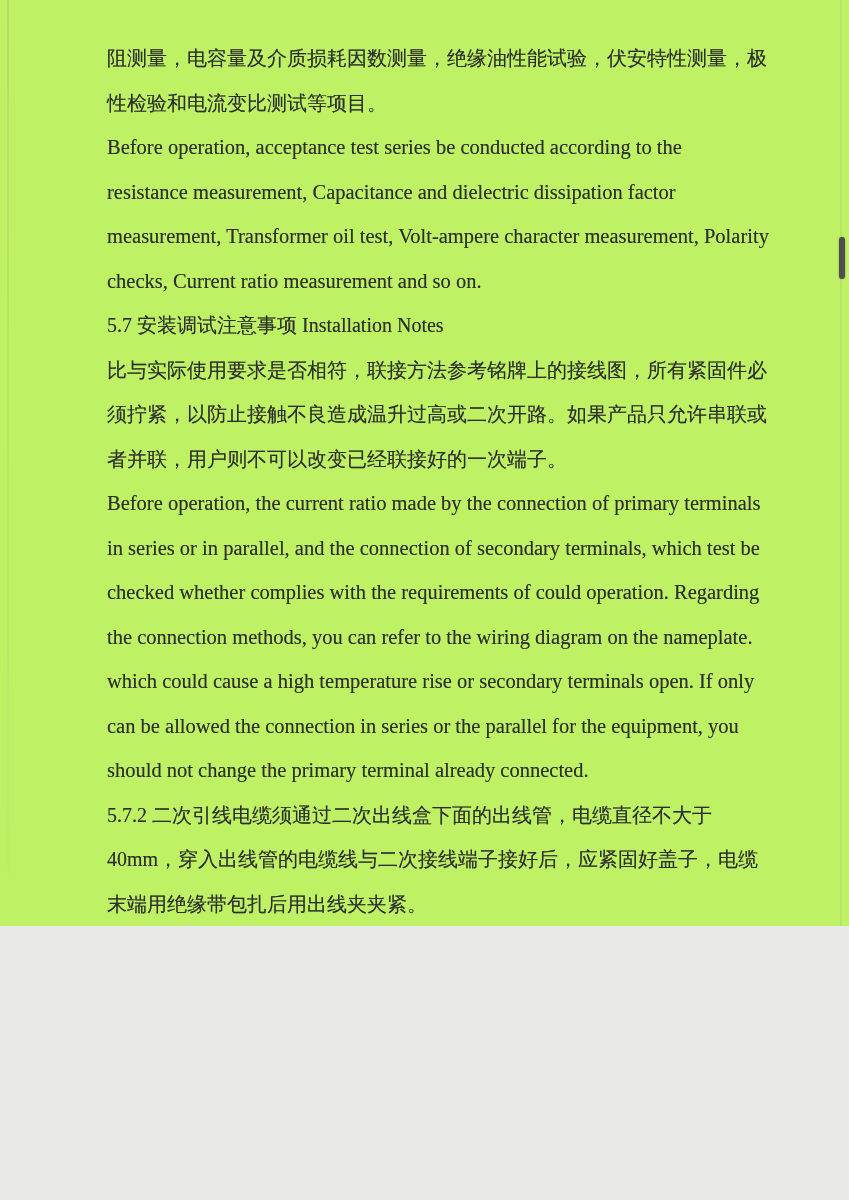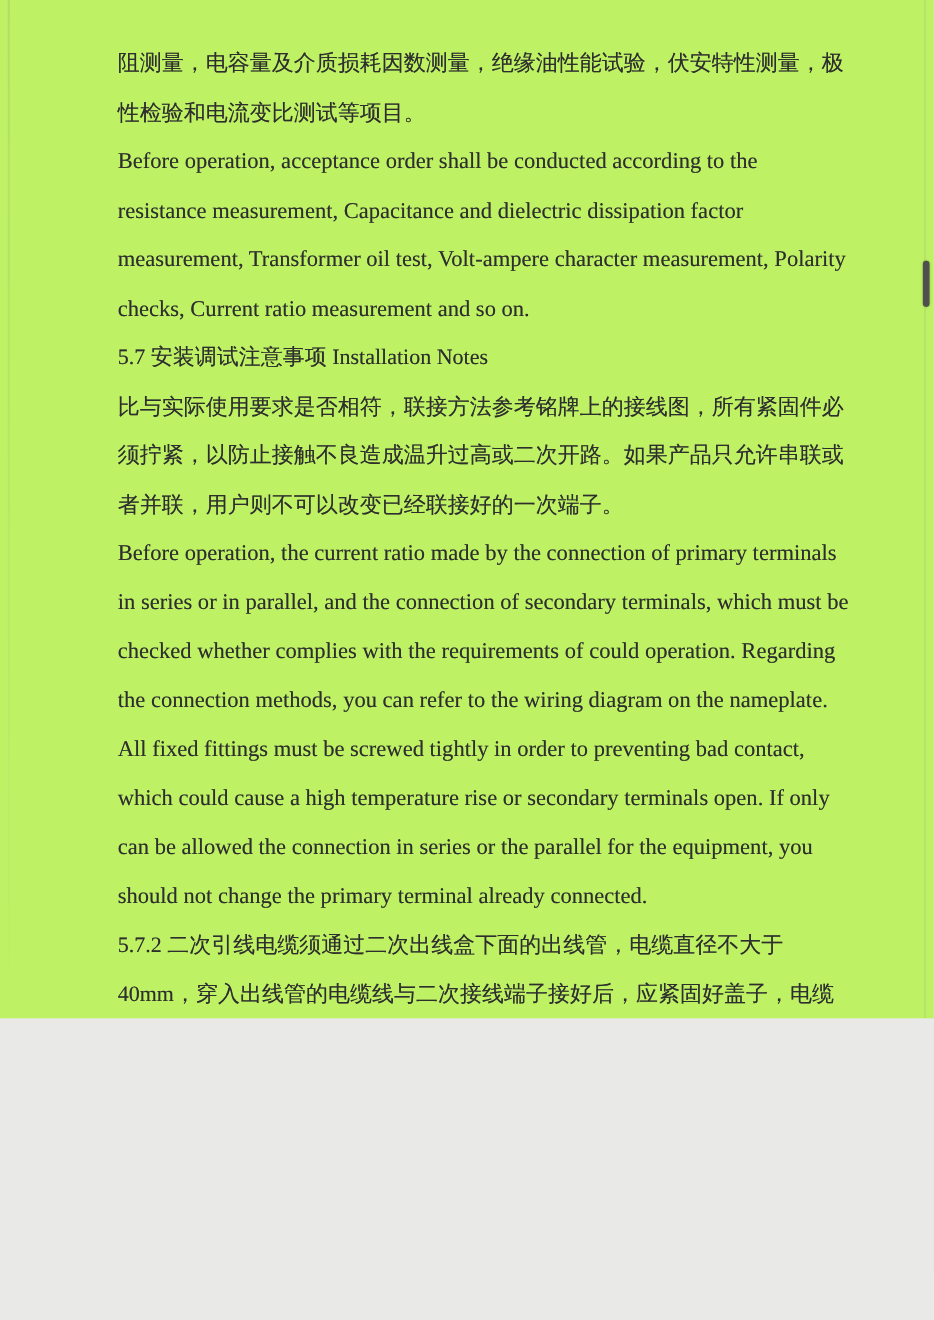--- a/index.html
+++ b/index.html
@@ -64,33 +64,32 @@
 <body>
 
 <div class="page">
   <div class="edge-left"></div>
   <div class="edge-right-faint"></div>
   <div class="mark-right"></div>
 
   <div class="content" id="content">
       <div class="line zh fill">阻测量，电容量及介质损耗因数测量，绝缘油性能试验，伏安特性测量，极</div>
       <div class="line zh">性检验和电流变比测试等项目。</div>
-      <div class="line en">Before operation, acceptance order shall be conducted according to the</div>
+      <div class="line en">Before operation, acceptance test series be conducted according to the</div>
       <div class="line en">resistance measurement, Capacitance and dielectric dissipation factor</div>
       <div class="line en">measurement, Transformer oil test, Volt-ampere character measurement, Polarity</div>
       <div class="line en">checks, Current ratio measurement and so on.</div>
       <div class="line zh">5.7 安装调试注意事项  Installation Notes</div>
       <div class="line zh fill">比与实际使用要求是否相符，联接方法参考铭牌上的接线图，所有紧固件必</div>
       <div class="line zh fill">须拧紧，以防止接触不良造成温升过高或二次开路。如果产品只允许串联或</div>
       <div class="line zh">者并联，用户则不可以改变已经联接好的一次端子。</div>
       <div class="line en">Before operation, the current ratio made by the connection of primary terminals</div>
-      <div class="line en">in series or in parallel, and the connection of secondary terminals, which must be</div>
+      <div class="line en">in series or in parallel, and the connection of secondary terminals, which test be</div>
       <div class="line en">checked whether complies with the requirements of could operation. Regarding</div>
       <div class="line en">the connection methods, you can refer to the wiring diagram on the nameplate.</div>
-      <div class="line en">All fixed fittings must be screwed tightly in order to preventing bad contact,</div>
       <div class="line en">which could cause a high temperature rise or secondary terminals open. If only</div>
       <div class="line en">can be allowed the connection in series or the parallel for the equipment, you</div>
       <div class="line en">should not change the primary terminal already connected.</div>
       <div class="line zh">5.7.2 二次引线电缆须通过二次出线盒下面的出线管，电缆直径不大于</div>
       <div class="line zh fill">40mm，穿入出线管的电缆线与二次接线端子接好后，应紧固好盖子，电缆</div>
       <div class="line zh">末端用绝缘带包扎后用出线夹夹紧。</div>
     </div>
 
   <div class="page-number">13</div>
 

